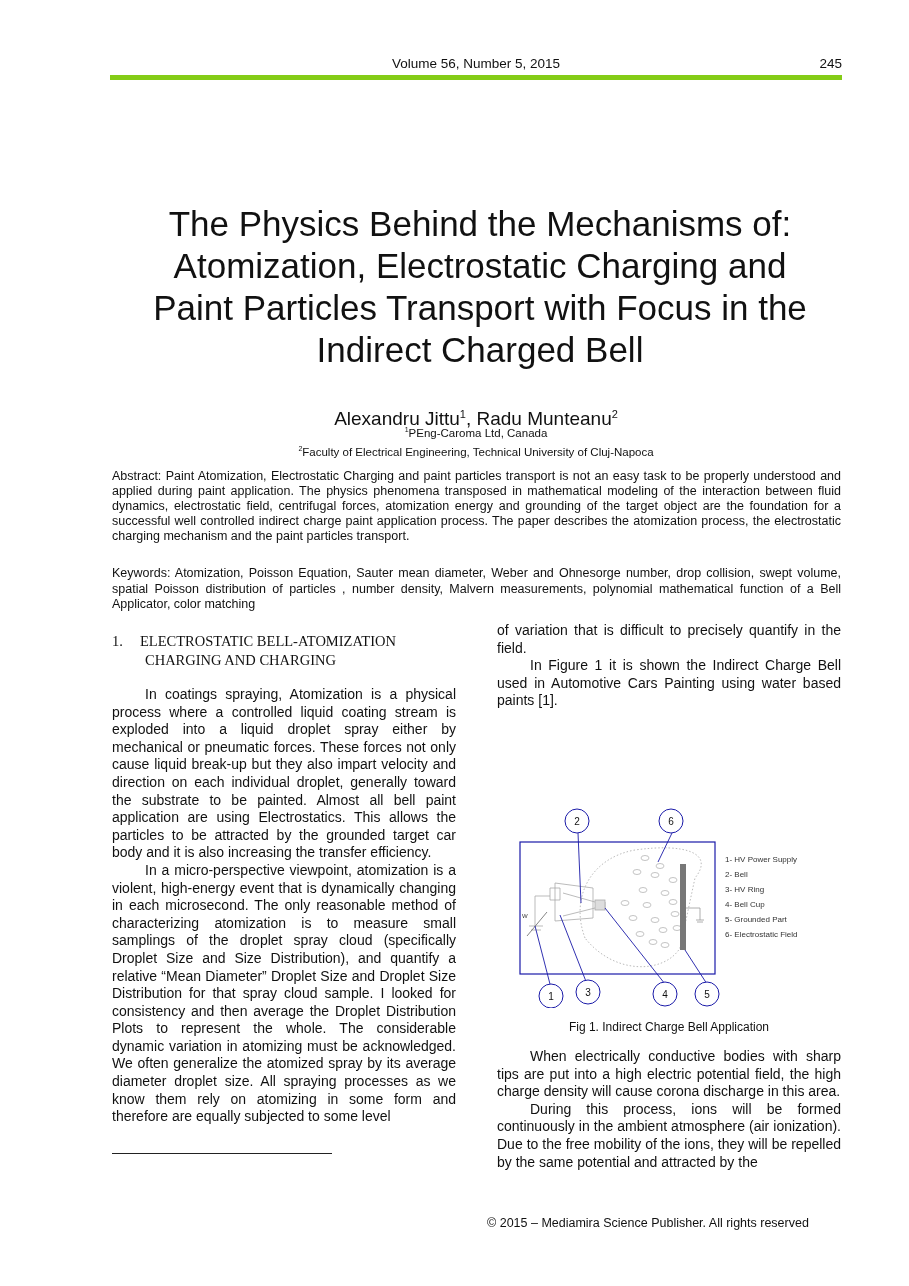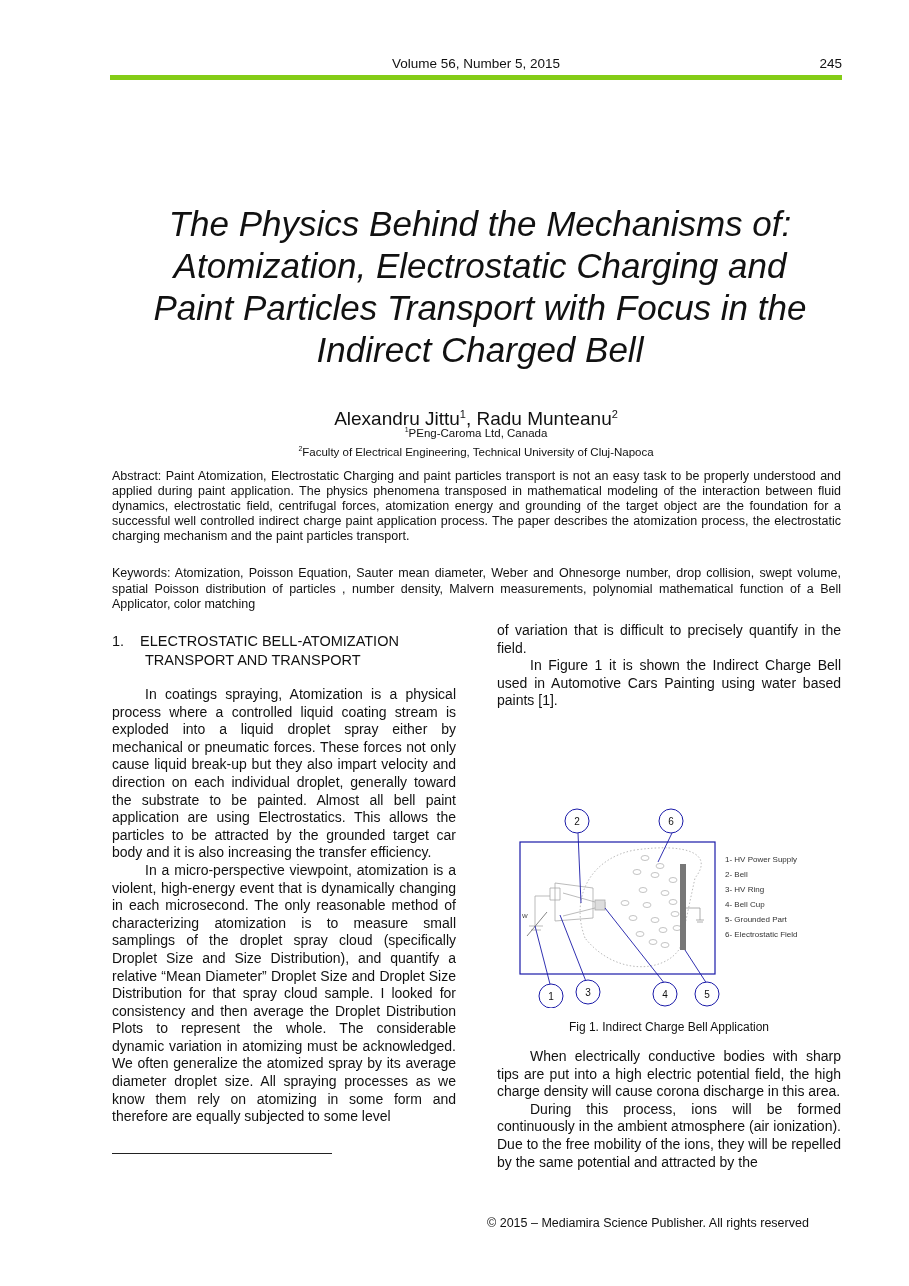--- a/index.html
+++ b/index.html
@@ -2,32 +2,32 @@
 <html><head>
 <meta charset="utf-8">
 <style>
   html, body { margin:0; padding:0; background:#fff; }
   body { width:909px; height:1286px; position:relative; overflow:hidden;
          font-family:"Liberation Sans", sans-serif; color:#111; }
   .abs { position:absolute; }
   #hdr { left:110px; top:55px; width:732px; height:20px; border-bottom:5px solid #84cc16; font-size:13.5px; }
   #hdr .vol { position:absolute; left:0; right:0; top:1px; text-align:center; }
   #hdr .pg { position:absolute; right:0; top:1px; }
-  #title { left:140px; top:203px; width:680px; text-align:center; font-size:35px; line-height:42px;font-style:italic; }
+  #title { left:140px; top:203px; width:680px; text-align:center; font-size:35px; line-height:42px; }
   #authors { left:110px; top:408px; width:732px; text-align:center; font-size:19px; }
   #authors sup { font-size:11px; }
   #aff { left:110px; top:422px; width:732px; text-align:center; font-size:11.5px; line-height:15px; }
   #aff sup { font-size:7px; }
   .just { text-align:justify; }
   #abstract { left:112px; top:469px; width:729px; font-size:12.5px; line-height:15px; }
   #keywords { left:112px; top:566px; width:729px; font-size:12.5px; line-height:15.7px; }
   .col { font-size:14px; line-height:17.6px; }
   #colL { left:112px; top:632px; width:344px; }
   #colR { left:497px; top:622px; width:344px; }
-  .sect { font-size:14.5px; line-height:19px; margin:0 0 16px 0; }
+  .sect { font-size:14.5px; line-height:19px; margin:0 0 16px 0;font-family:Liberation Serif, serif; }
   .sect .num { display:inline-block; width:28px; }
   .sect .line2 { display:block; padding-left:33px; }
   .para { margin:0; text-indent:33px; text-align:justify; }
   .para.noind { text-indent:0; }
   #fnline { left:112px; top:1153px; width:220px; height:1px; background:#222; }
   #fig { left:515px; top:808px; width:330px; height:200px; }
   #figcap { left:497px; top:1020px; width:344px; text-align:center; font-size:12px; }
   #colR2 { left:497px; top:1048px; width:344px; }
   #footer { left:487px; top:1216px; font-size:12.5px; }
   .legend { font-size:8px; fill:#333; font-family:"Liberation Sans", sans-serif; }
@@ -51,21 +51,21 @@
   <div><sup>1</sup><span>PEng-Caroma Ltd, Canada</span></div>
   <div><sup>2</sup><span>Faculty of Electrical Engineering, Technical University of Cluj-Napoca</span></div>
 </div>
 
 <div id="abstract" class="abs just">Abstract: Paint Atomization, Electrostatic Charging and paint particles transport is not an easy task to be properly understood and applied during paint application. The physics phenomena transposed in mathematical modeling of the interaction between fluid dynamics, electrostatic field, centrifugal forces, atomization energy and grounding of the target object are the foundation for a successful well controlled indirect charge paint application process. The paper describes the atomization process, the electrostatic charging mechanism and the paint particles transport.</div>
 <div id="keywords" class="abs just">Keywords: Atomization, Poisson Equation, Sauter mean diameter, Weber and Ohnesorge number, drop collision, swept volume, spatial Poisson distribution of particles , number density, Malvern measurements, polynomial mathematical function of a Bell Applicator, color matching</div>
 
 <div id="colL" class="abs col">
   <div class="sect">
     <span class="num">1.</span><span>ELECTROSTATIC BELL-ATOMIZATION</span>
-    <span class="line2">TRANSPORT AND TRANSPORT</span>
+    <span class="line2">CHARGING AND CHARGING</span>
   </div>
   <p class="para">In coatings spraying, Atomization is a physical process where a controlled liquid coating stream is exploded into a liquid droplet spray either by mechanical or pneumatic forces.  These forces not only cause liquid break-up but they also impart velocity and direction on each individual droplet, generally toward the substrate to be painted.  Almost all bell paint application are using Electrostatics. This allows the particles to be attracted by the grounded target car body and it is also increasing the transfer efficiency.</p>
   <p class="para">In a micro-perspective viewpoint, atomization is a violent, high-energy event that is dynamically changing in each microsecond.  The only reasonable method of characterizing atomization is to measure small samplings of the droplet spray cloud (specifically Droplet Size and Size Distribution), and quantify a relative “Mean Diameter” Droplet Size and Droplet Size Distribution for that spray cloud sample.  I looked for consistency and then average the Droplet Distribution Plots to represent the whole.   The considerable dynamic variation in atomizing must be acknowledged. We often generalize the atomized spray by its average diameter droplet size. All spraying processes as we know them rely on atomizing in some form and therefore are equally subjected to some level</p>
 </div>
 
 <div id="fnline" class="abs"></div>
 
 <div id="colR" class="abs col">
   <p class="para noind">of variation that is difficult to precisely quantify in the field.</p>
   <p class="para">In Figure 1 it is shown the Indirect Charge Bell used in Automotive Cars Painting using water based paints [1].</p>

